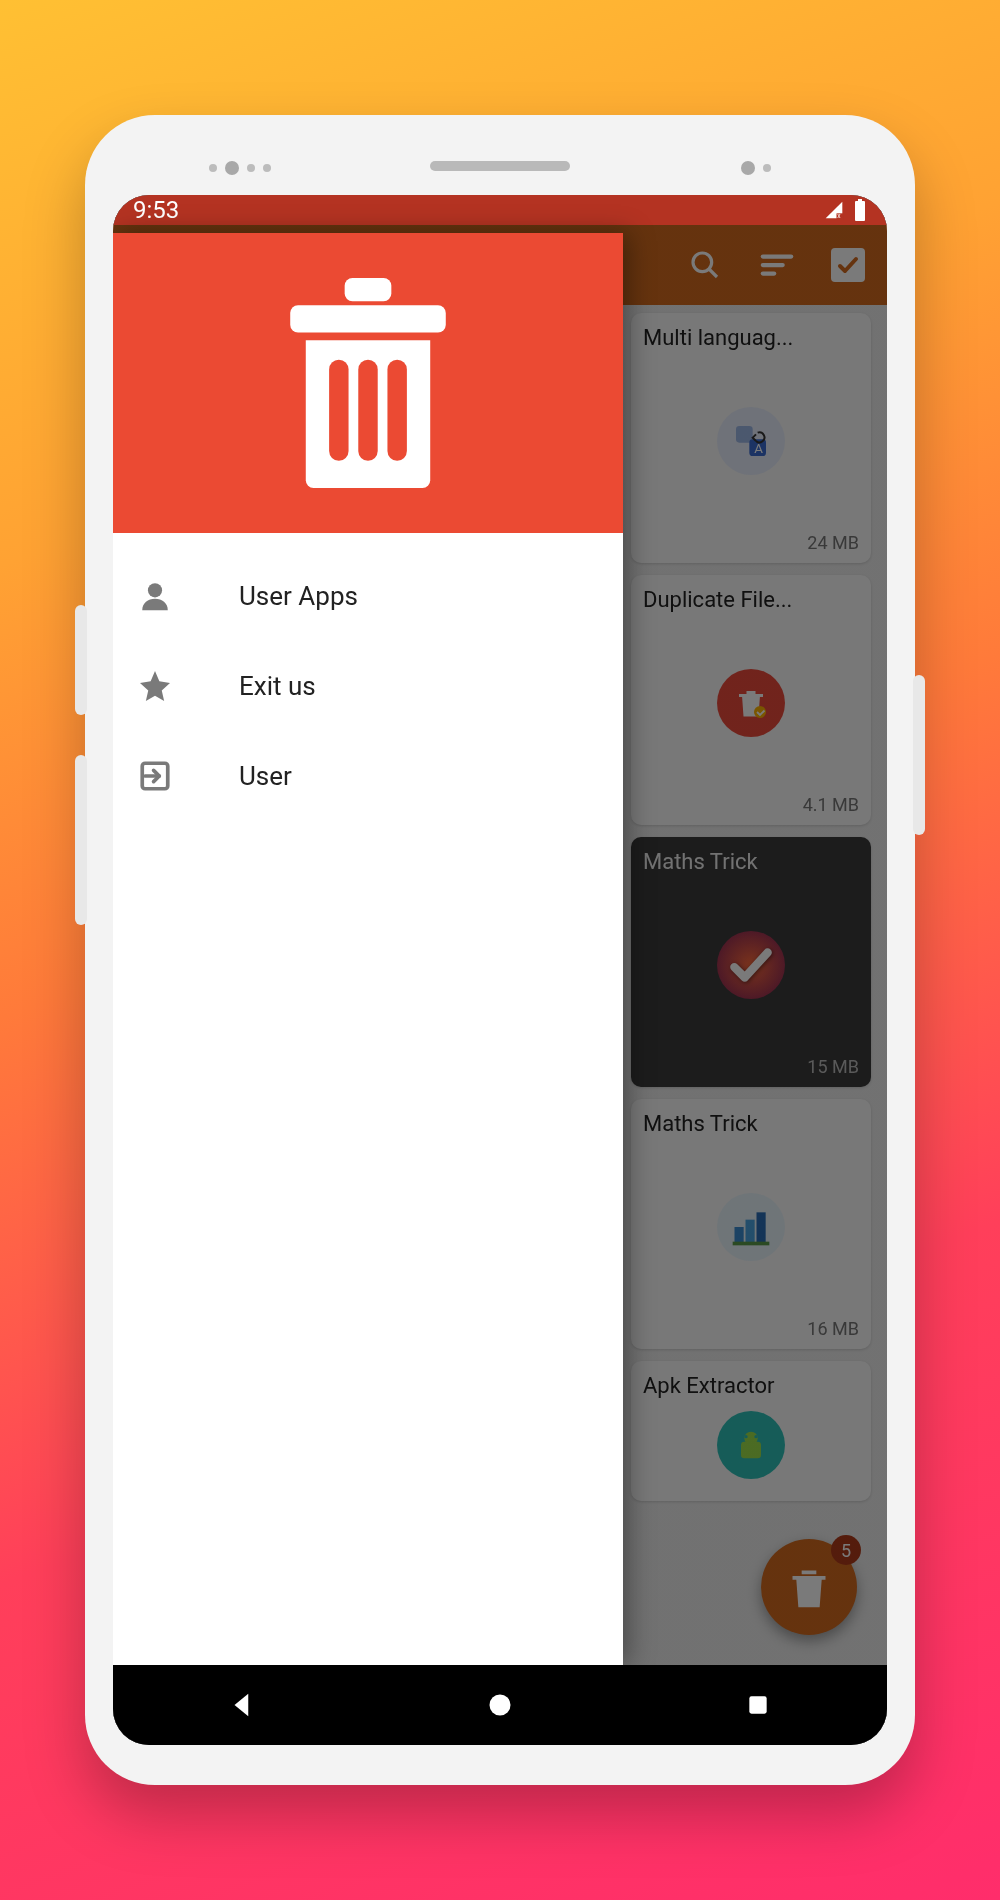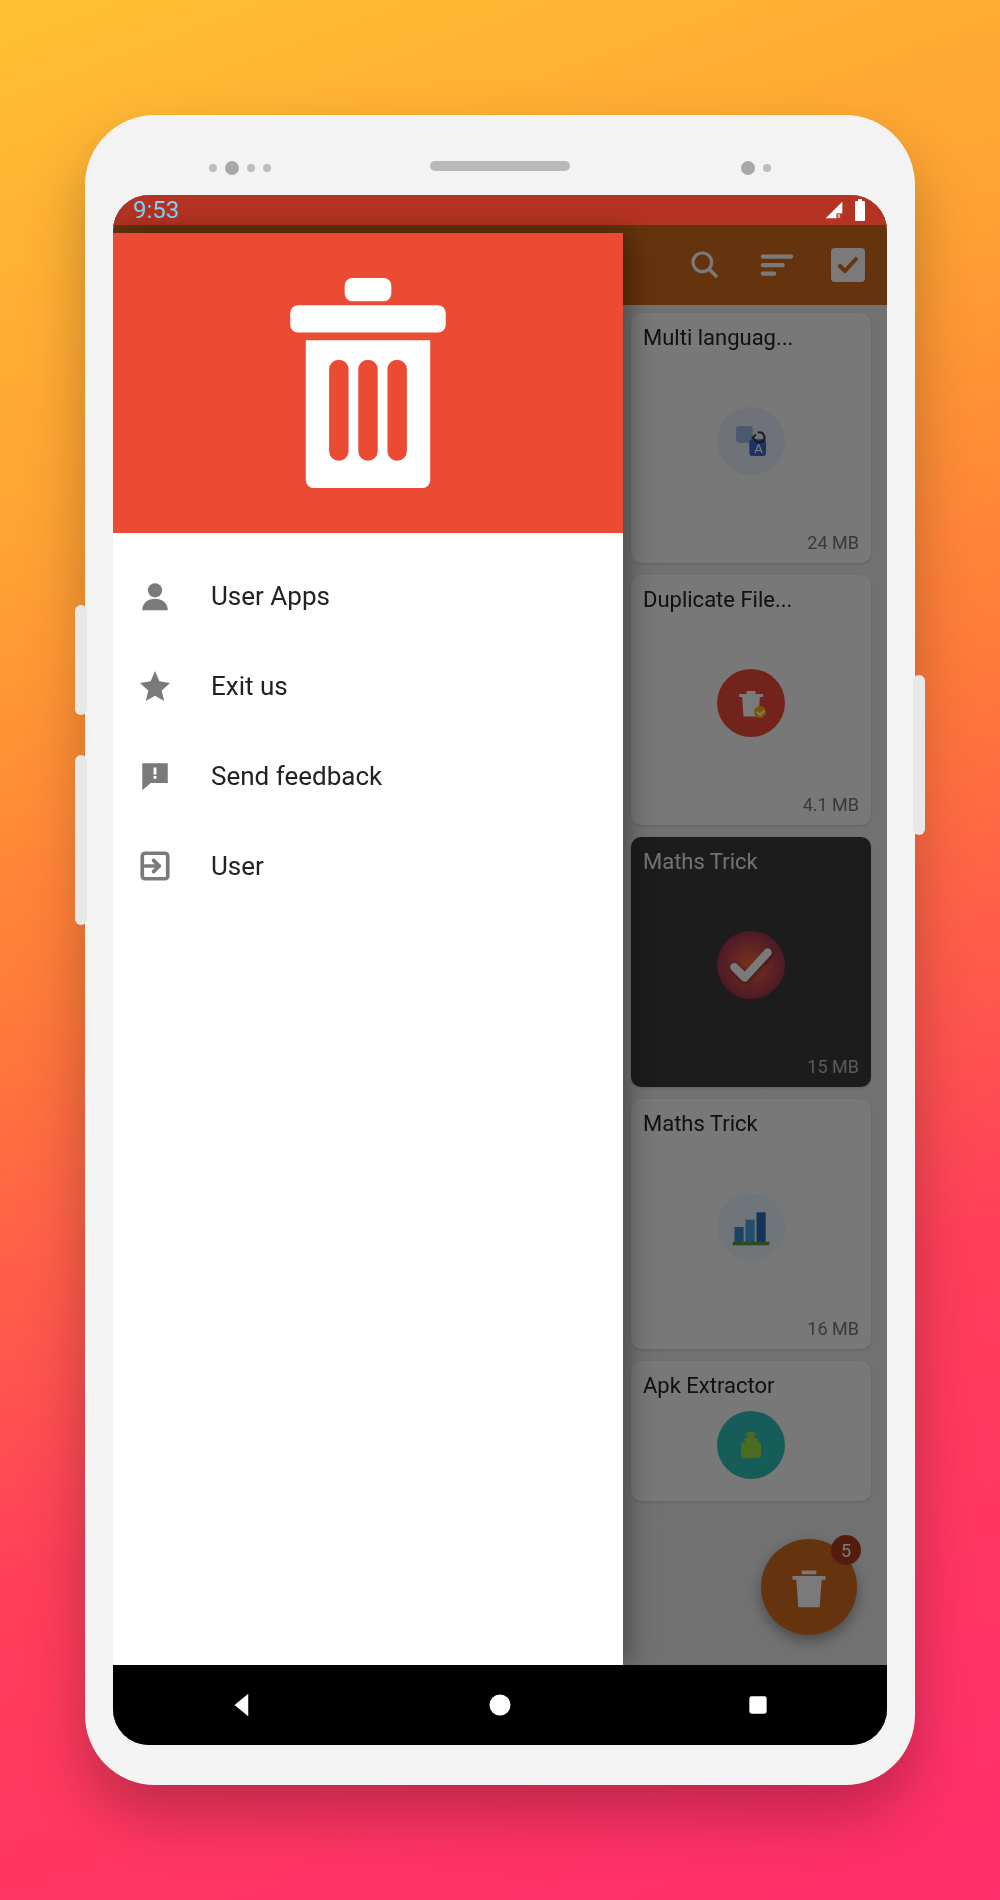--- a/index.html
+++ b/index.html
@@ -42,21 +42,21 @@
     background: #000;
     border-radius: 36px;
     overflow: hidden;
     position: relative;
   }
   .content { position:absolute; inset:0; background:#ededed; }
   .scrim { position:absolute; inset:0; background: linear-gradient(to bottom, rgba(0,0,0,0.52), rgba(0,0,0,0.52)); z-index:5; }
   .statusbar {
     height: 30px;
     background: #b43322;
-    color:#7dd3fc;
+    color:#ffffff;
     display:flex; align-items:center; justify-content:space-between;
     padding: 0 20px;
     font-size: 24px;
     font-weight:400;
     position:relative; z-index:10;
   }
   .statusbar .right { display:flex; align-items:center; gap:8px; }
   .appbar {
     height: 80px;
     background: #d46a1e;
@@ -119,21 +119,21 @@
   .drawer-header {
     height: 300px;
     background:#eb4a33;
     display:flex; align-items:center; justify-content:center;
   }
   .drawer-list { padding-top: 18px; }
   .drawer-item {
     display:flex; align-items:center;
     height: 90px;
     padding: 0 22px;
-    gap: 36px;
+    gap: 64px;
   }
   .drawer-item .dicon { width:40px; height:40px; color:#7a7a7a; display:flex;align-items:center;justify-content:center; flex-shrink:0; }
   .drawer-item .dlabel { font-size:26px; color:#222; }
   
   .sidebtn { position:absolute; background:#e8e8e8; border-radius:6px; }
   .sb-left1 { left:-10px; top:490px; width:12px; height:110px; }
   .sb-left2 { left:-10px; top:640px; width:12px; height:170px; }
   .sb-right { right:-10px; top:560px; width:12px; height:160px; }
   
   svg { display:block; }
@@ -312,30 +312,20 @@
             <span class="dicon">
               <svg width="36" height="36" viewBox="0 0 24 24" fill="#7a7a7a">
                   <path d="M12 2l2.9 6.9L22 10l-5.5 5 1.6 7L12 18.5 5.9 22l1.6-7L2 10l7.1-1.1L12 2z"></path>
                 </svg>
             </span>
             <span class="dlabel">Exit us</span>
           </div>
 
 
 
-          <div class="drawer-item">
-            <span class="dicon">
-              <svg width="34" height="34" viewBox="0 0 24 24" fill="#7a7a7a">
-                  <path d="M3 3h18v14H9l-6 5V3z"></path>
-                  <rect x="11" y="6" width="2" height="5" fill="#fff"></rect>
-                  <rect x="11" y="12" width="2" height="2" fill="#fff"></rect>
-                </svg>
-            </span>
-            <span class="dlabel">Send feedback</span>
-          </div>
 
 
           <div class="drawer-item">
             <span class="dicon">
               <svg width="34" height="34" viewBox="0 0 24 24" fill="none" stroke="#7a7a7a" stroke-width="2.6" stroke-linejoin="round" stroke-linecap="round">
                   <rect x="3" y="3" width="18" height="18" rx="2"></rect>
                   <polyline points="11 8 15 12 11 16"></polyline>
                   <line x1="5" y1="12" x2="15" y2="12"></line>
                 </svg>
             </span>

